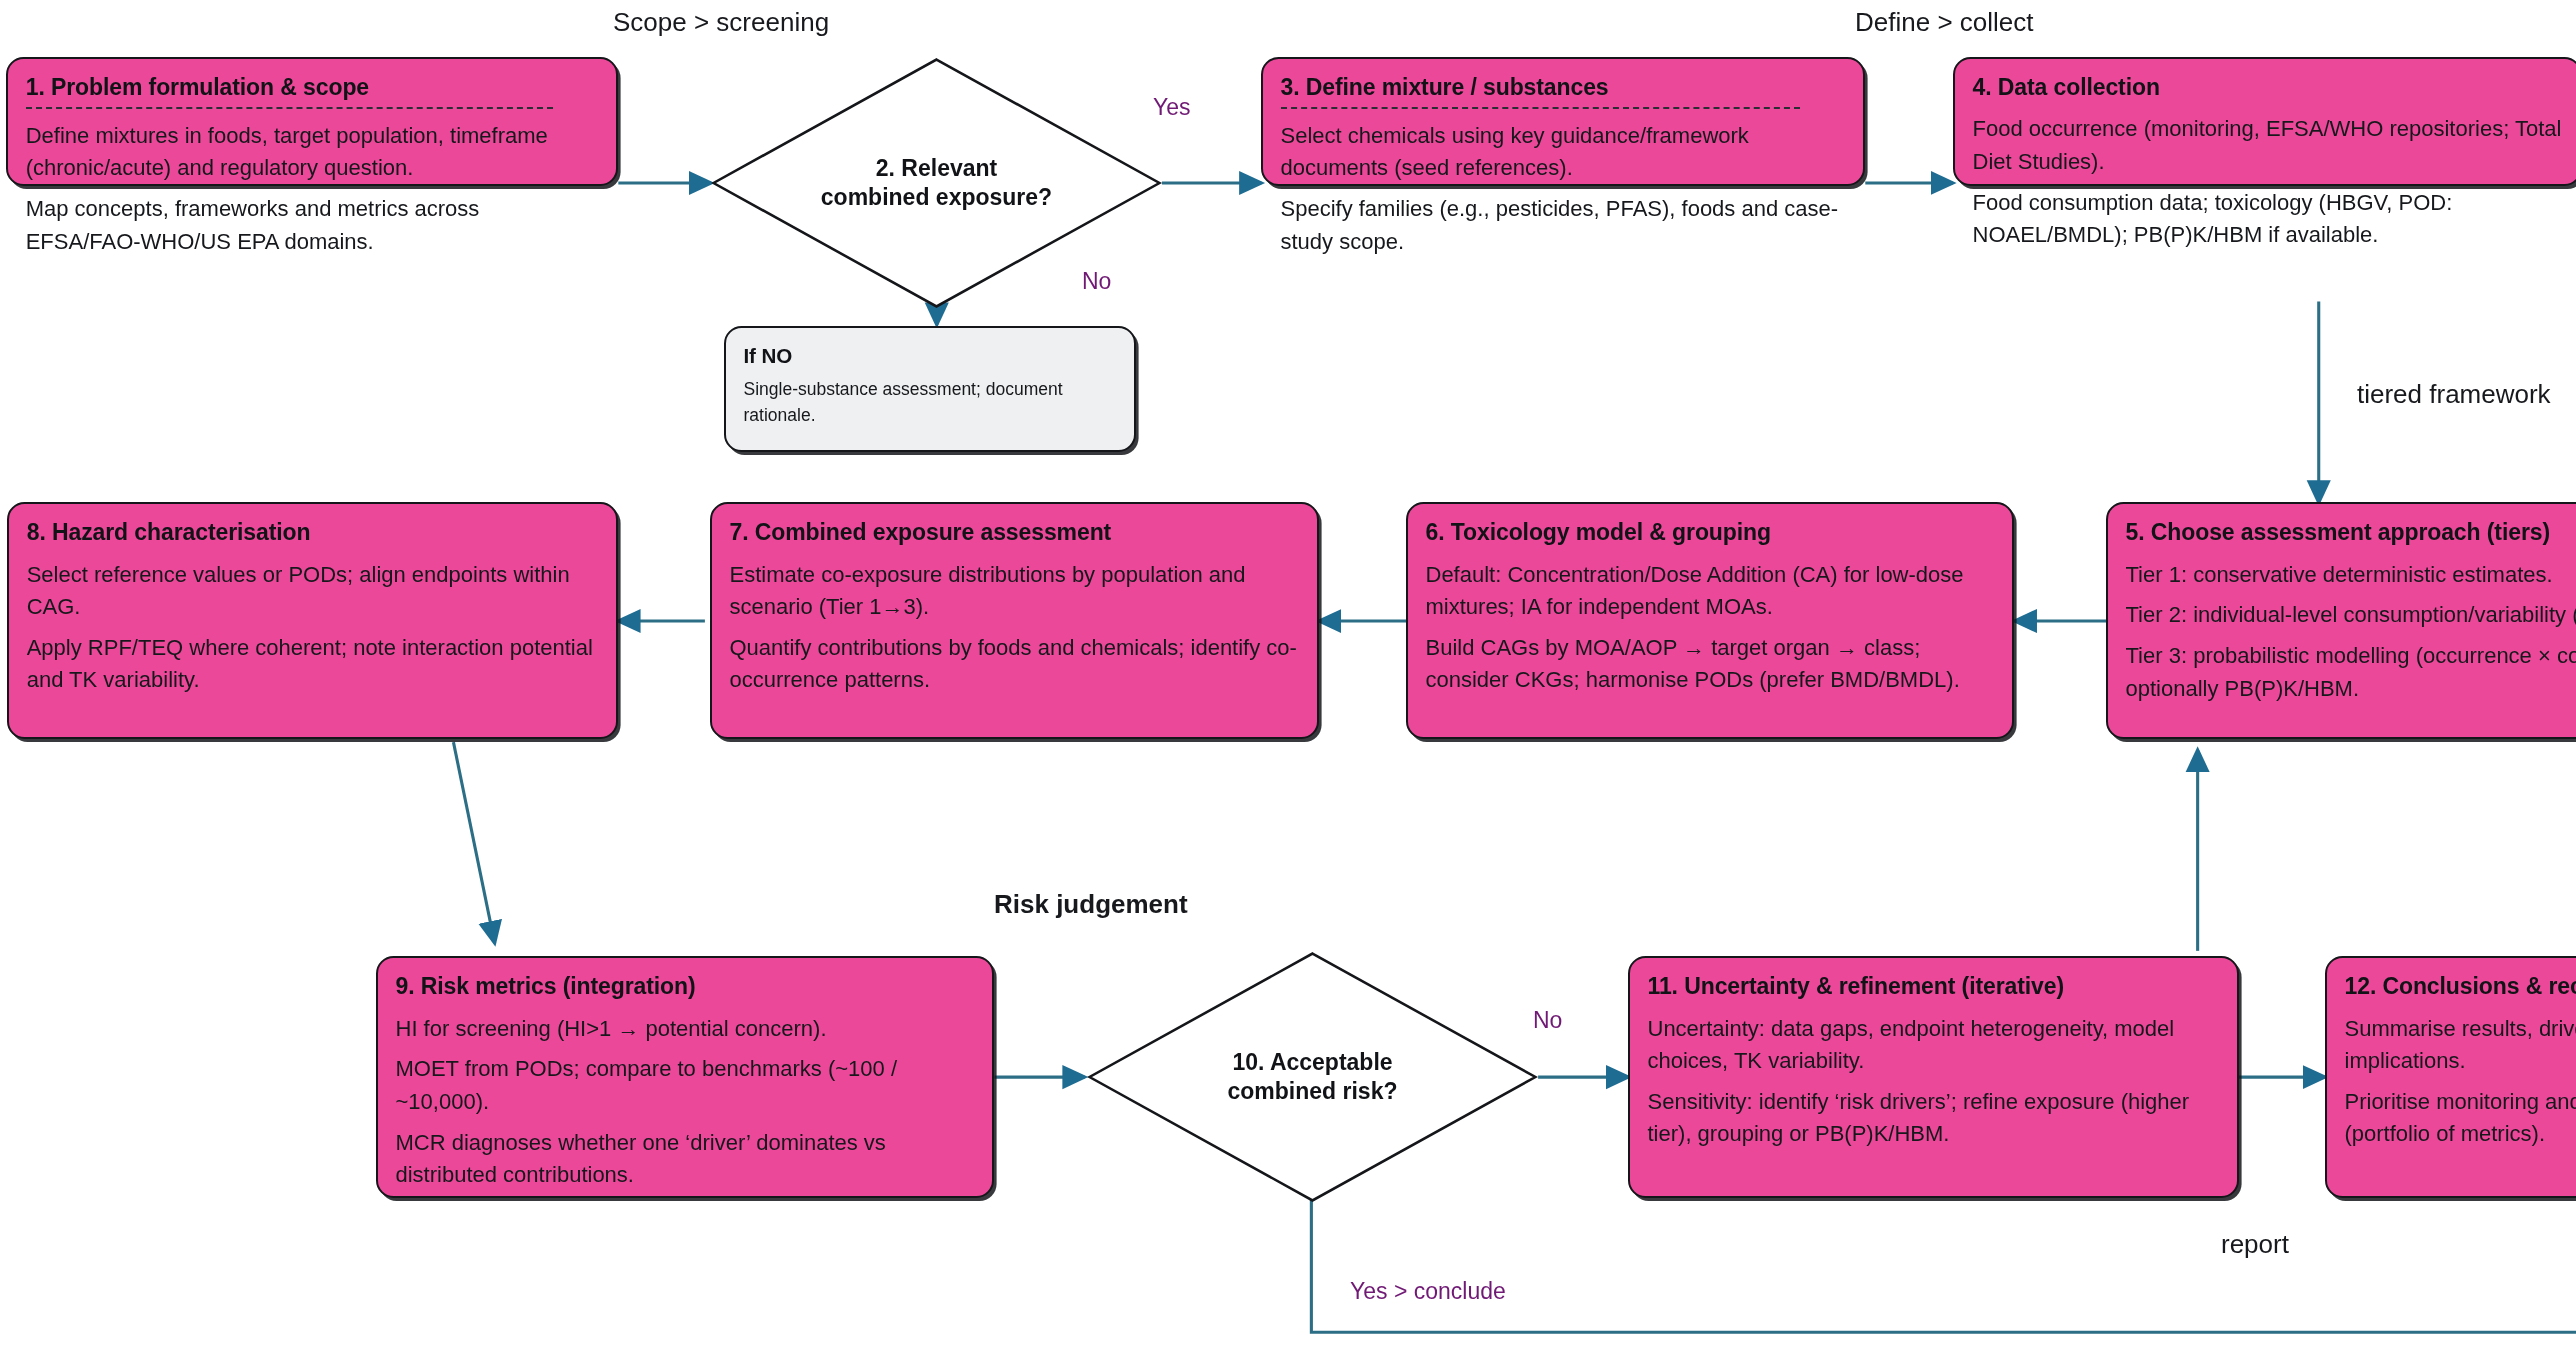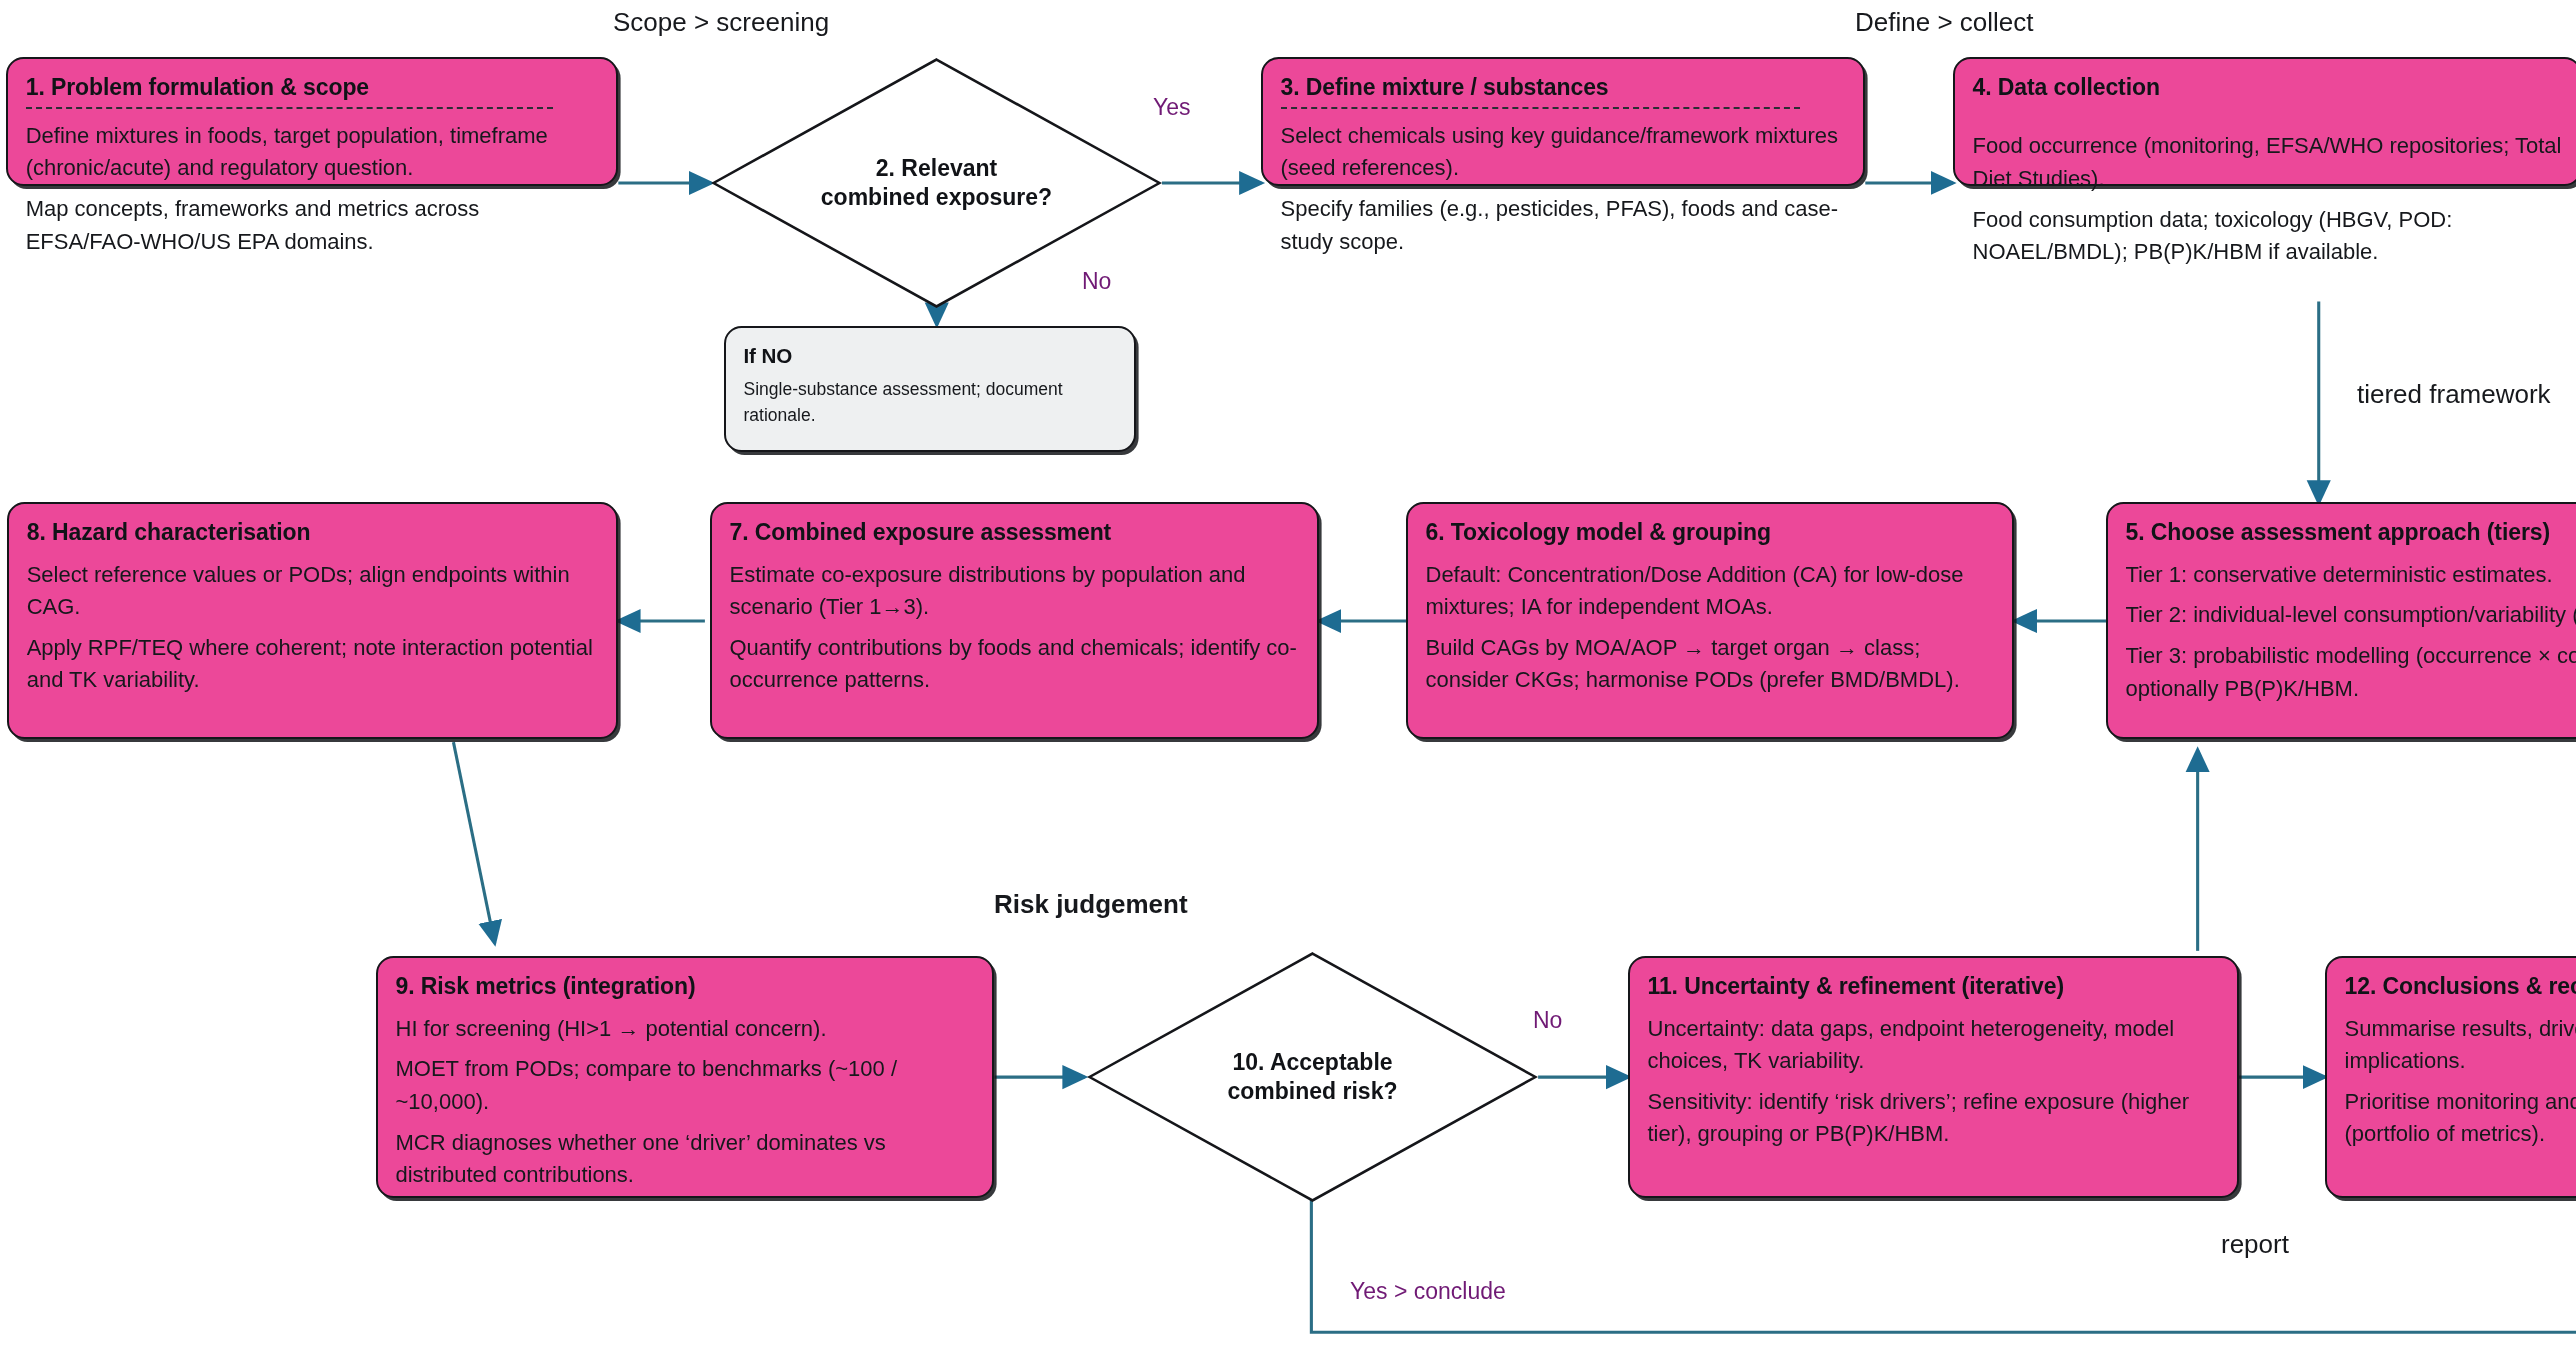--- a/index.html
+++ b/index.html
@@ -79,27 +79,27 @@
   </div>
 
   <div class="node alt" style="left:724px;top:326px;width:412px;height:126px;">
     <div class="n-title">If NO</div>
     <div class="n-line">Single-substance assessment; document rationale.</div>
   </div>
 
   <div class="node" style="left:1261px;top:57px;width:604px;height:129px;">
     <div class="n-title">3. Define mixture / substances</div>
     <hr class="sep">
-    <div class="n-line">Select chemicals using key guidance/framework mixtures (seed references).</div>
+    <div class="n-line">Select chemicals using key guidance/framework documents (seed references).</div>
     <div class="n-line">Specify families (e.g., pesticides, PFAS), foods and case-study scope.</div>
   </div>
 
   <div class="node" style="left:1953px;top:57px;width:629px;height:129px;">
     <div class="n-title">4. Data collection</div>
-    <div class="n-line" style="margin-top:30px;">Food occurrence (monitoring, EFSA/WHO repositories; Total Diet Studies).</div>
+    <div class="n-line" style="margin-top:13px;">Food occurrence (monitoring, EFSA/WHO repositories; Total Diet Studies).</div>
     <div class="n-line">Food consumption data; toxicology (HBGV, POD: NOAEL/BMDL); PB(P)K/HBM if available.</div>
   </div>
 
   <div class="node" style="left:2106px;top:502px;width:631px;height:237px;">
     <div class="n-title">5. Choose assessment approach (tiers)</div>
     <div class="n-line" style="margin-top:13.4px;">Tier 1: conservative deterministic estimates.</div>
     <div class="n-line">Tier 2: individual-level consumption/variability (semi-refined).</div>
     <div class="n-line">Tier 3: probabilistic modelling (occurrence × consumption), optionally PB(P)K/HBM.</div>
   </div>
 

